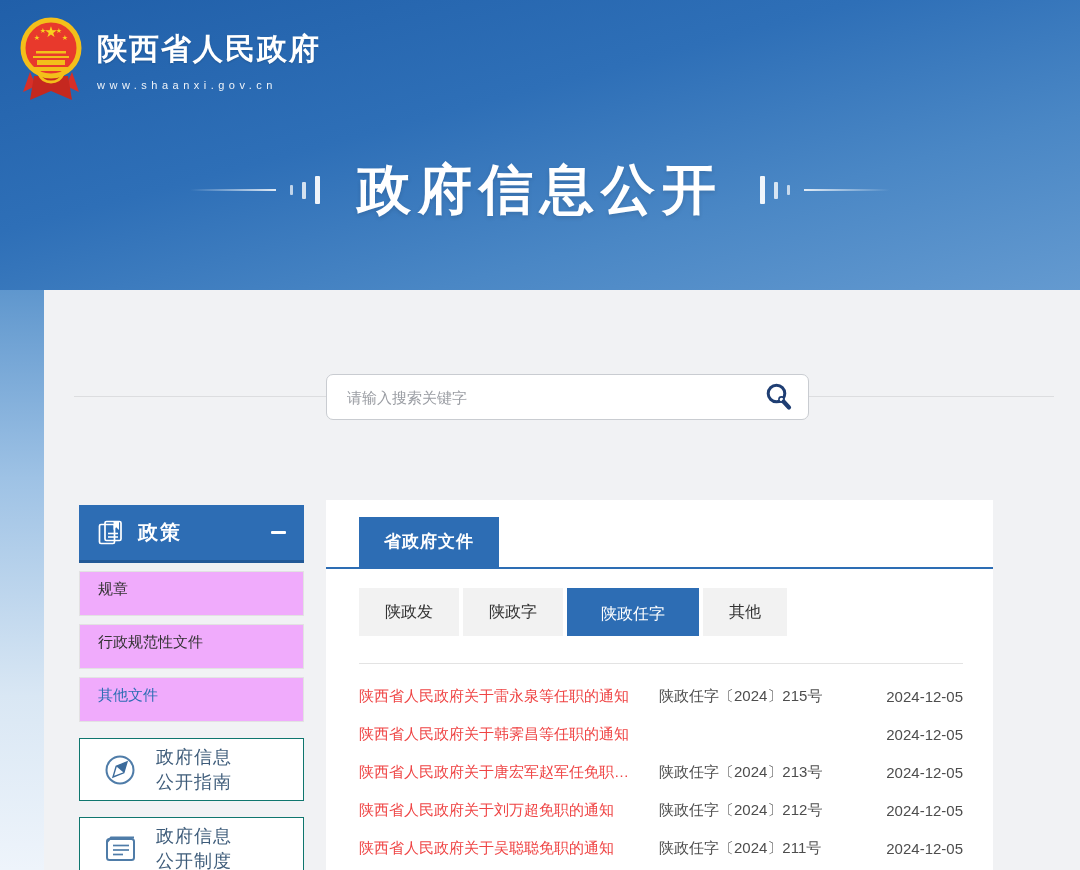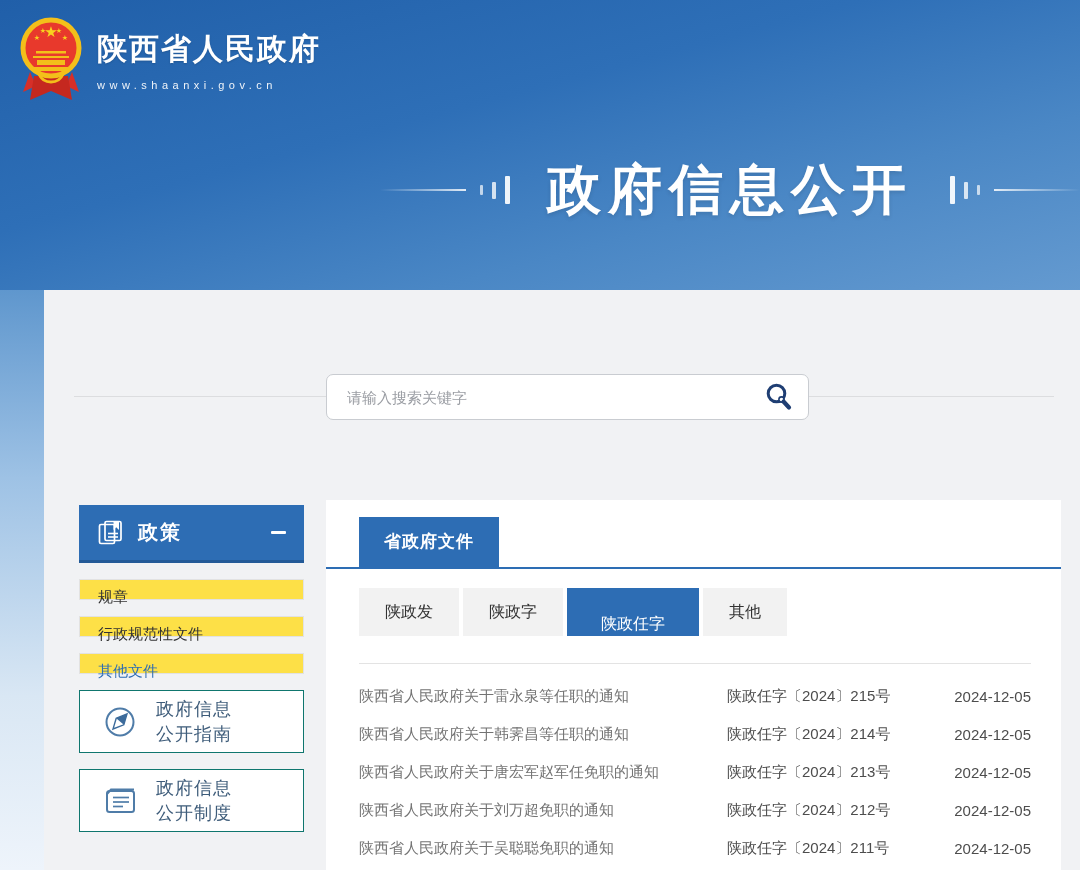--- a/index.html
+++ b/index.html
@@ -16,21 +16,21 @@
     background:linear-gradient(165deg,#205fa9 0%,#2e6fb7 40%,#4a87c5 70%,#649ad0 100%);
   }
   .site-header { position:absolute; left:20px; top:12px; display:flex; align-items:center; }
   .emblem { width:62px; height:96px; flex:0 0 auto; }
   .site-titles { margin-left:15px; color:#fff; }
   .site-name { font-size:30px; font-weight:bold; letter-spacing:2px; text-shadow:0 1px 2px rgba(0,0,0,.15); }
   .site-url { margin-top:9px; font-size:11px; letter-spacing:4.5px; color:rgba(255,255,255,.92); }
 
   .banner-title-row {
     position:absolute; left:0; top:150px; width:1080px; height:80px;
-    display:flex; align-items:center; justify-content:flex-end;
+    display:flex; align-items:center; justify-content:center;
   }
   .banner-title {
     font-size:54px; font-weight:bold; color:#fff; letter-spacing:7px;
     margin:0 28px; text-shadow:0 2px 4px rgba(0,0,0,.12); white-space:nowrap;
   }
   .deco { display:flex; align-items:center; }
   .deco i { display:block; background:rgba(255,255,255,.92); }
   .deco .dline { width:86px; height:2px; }
   .deco-left .dline { background:linear-gradient(90deg,rgba(255,255,255,0),rgba(255,255,255,.85)); margin-right:14px; }
   .deco-right .dline { background:linear-gradient(270deg,rgba(255,255,255,0),rgba(255,255,255,.85)); margin-left:14px; }
@@ -65,53 +65,53 @@
   
   .sidebar { position:absolute; left:35px; top:215px; width:225px; }
   .side-header {
     height:58px; background:#2d6db4; border-bottom:3px solid #235a97;
     display:flex; align-items:center; padding:16px 18px;
     color:#fff; font-size:20px; font-weight:bold; letter-spacing:2px; cursor:pointer;
   }
   .side-header .hlabel { margin-left:14px; }
   .minus-bar { margin-left:auto; width:15px; height:3px; background:#fff; border-radius:1px; }
   .side-item {
-    margin-top:16px; height:21px; line-height:33px;
-    background:#fde047; border:1px solid #e2e2e2;
+    margin-top:8px; height:45px; line-height:33px;
+    background:#f0abfc; border:1px solid #e2e2e2;
     padding-left:18px; font-size:15px; color:#333; cursor:pointer;
   }
   .side-item:first-of-type { margin-top:13px; }
   .side-item.active { color:#2d6db4; }
   .side-link {
     margin-top:16px; height:63px; background:#fff; border:1px solid #0f766e;
     display:flex; align-items:center; padding-left:22px; cursor:pointer;
   }
   .side-link .llabel { margin-left:18px; font-size:18px; color:#3e5c7a; line-height:1.35; letter-spacing:1px; }
 
   
   .main {
-    position:absolute; left:282px; top:210px; width:735px; height:370px;
+    position:absolute; left:282px; top:210px; width:667px; height:370px;
     background:#fff;
   }
   .tabhead { padding:17px 0 0 33px; border-bottom:2px solid #2d6db4; }
   .section-tab {
     display:inline-block; background:#2d6db4; color:#fff;
     font-size:17px; font-weight:bold; letter-spacing:1px;
     height:50px; line-height:50px; padding:0 25px; vertical-align:bottom; cursor:pointer;
   }
   .subtabs { display:flex; gap:4px; margin:19px 30px 0 33px; }
   .subtab {
     background:#f2f2f2; color:#333; font-size:16px;
     height:48px; line-height:48px; padding:0 26px; cursor:pointer; white-space:nowrap;
   }
-  .subtab.active { background:#2d6db4; color:#fff; padding:12px 34px; }
+  .subtab.active { background:#2d6db4; color:#fff; padding:2px 34px; }
   .rows-sep { height:1px; background:#e3e3e3; margin:27px 30px 0 33px; }
   .doc-list { margin:13px 30px 0 33px; }
   .doc-row { display:flex; align-items:center; height:38px; font-size:15px; cursor:pointer; }
-  .doc-title { flex:1; color:#737373; white-space:nowrap; overflow:hidden; text-overflow:ellipsis; padding-right:26px; }
+  .doc-title { flex:1; color:#ef4444; white-space:nowrap; overflow:hidden; text-overflow:ellipsis; padding-right:26px; }
   .doc-no { width:212px; color:#4d4d4d; white-space:nowrap; }
   .doc-date { width:92px; text-align:right; color:#4d4d4d; white-space:nowrap; }
 </style>
 </head>
 <body>
 
 <div class="banner">
   <div class="site-header">
     <svg class="emblem" viewBox="0 0 62 96" aria-hidden="true">
       <path d="M10 60 L3 80 L16 74 Z" fill="#d62f28"></path>
@@ -229,21 +229,20 @@
     <div class="rows-sep"></div>
 
     <div class="doc-list">
       <div class="doc-row">
         <span class="doc-title">陕西省人民政府关于雷永泉等任职的通知</span>
         <span class="doc-no">陕政任字〔2024〕215号</span>
         <span class="doc-date">2024-12-05</span>
       </div>
       <div class="doc-row">
         <span class="doc-title">陕西省人民政府关于韩霁昌等任职的通知</span>
-        <span class="doc-no">陕政任字〔2024〕214号</span>
         <span class="doc-date">2024-12-05</span>
       </div>
       <div class="doc-row">
         <span class="doc-title">陕西省人民政府关于唐宏军赵军任免职的通知</span>
         <span class="doc-no">陕政任字〔2024〕213号</span>
         <span class="doc-date">2024-12-05</span>
       </div>
       <div class="doc-row">
         <span class="doc-title">陕西省人民政府关于刘万超免职的通知</span>
         <span class="doc-no">陕政任字〔2024〕212号</span>

